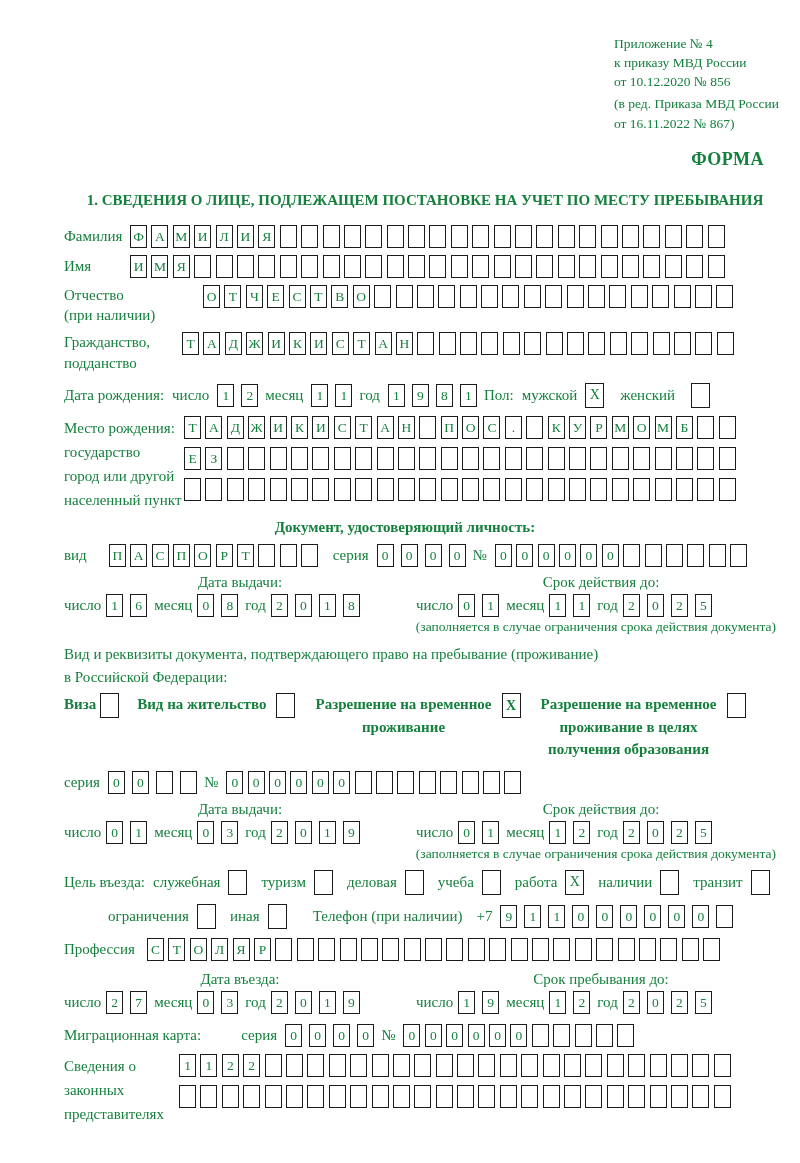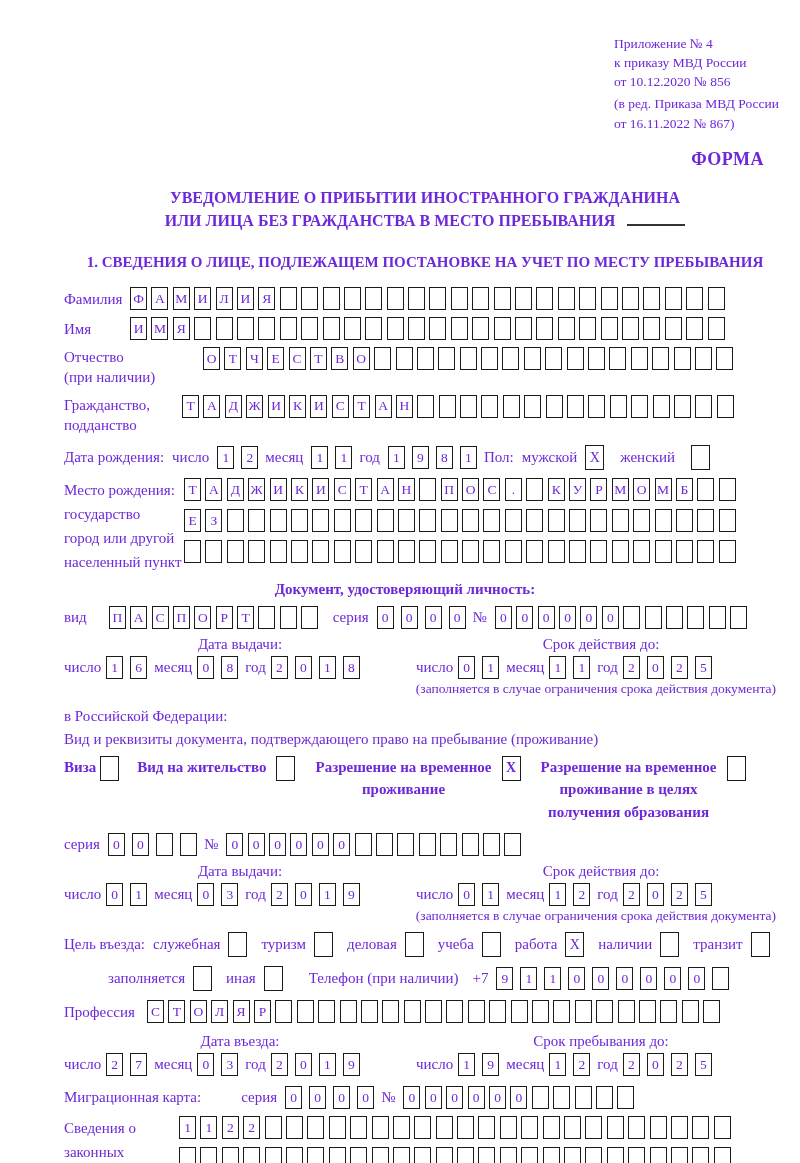--- a/index.html
+++ b/index.html
@@ -1,19 +1,19 @@
 <!DOCTYPE html>
 <html><head>
 <meta charset="utf-8">
 <style>
   html,body { margin:0; padding:0; background:#888; }
   .page {
     width:800px; height:1163px; margin:0 auto; background:#ffffff;
     box-sizing:border-box; padding:34px 14px 16px 64px; overflow:hidden;
-    font-family:"Liberation Serif","DejaVu Serif",serif; color:#6d28d9; font-size:15px;
+    font-family:"Liberation Serif","DejaVu Serif",serif; color:#15803d; font-size:15px;
   }
   .appendix { margin-left:550px; width:190px; font-size:13.5px; line-height:1.42; }
   .amend { margin-top:3px; }
   .forma { text-align:right; padding-right:22px; font-weight:bold; font-size:18px; margin-top:16px; letter-spacing:.5px; }
   .title { text-align:center; font-weight:bold; font-size:16px; line-height:1.45; margin-top:16px; }
   .blank-line { display:inline-block; width:58px; border-bottom:2px solid #333; height:14px; margin-left:12px; }
   .sec-head { text-align:center; font-weight:bold; font-size:15px; margin-top:22px; margin-bottom:16px; }
 
   .frow { display:flex; align-items:flex-start; margin-bottom:7px; }
   .vcenter { align-items:center; }
@@ -65,26 +65,20 @@
     <div>к приказу МВД России</div>
     <div>от 10.12.2020 № 856</div>
     <div class="amend">
       <div>(в ред. Приказа МВД России</div>
       <div>от 16.11.2022 № 867)</div>
     </div>
   </div>
 
   <div class="forma">ФОРМА</div>
 
-  <div class="title">
-    <div>УВЕДОМЛЕНИЕ О ПРИБЫТИИ ИНОСТРАННОГО ГРАЖДАНИНА</div>
-    <div>
-      <span>ИЛИ ЛИЦА БЕЗ ГРАЖДАНСТВА В МЕСТО ПРЕБЫВАНИЯ</span><span class="blank-line"></span>
-    </div>
-  </div>
 
   <div class="sec-head">1. СВЕДЕНИЯ О ЛИЦЕ, ПОДЛЕЖАЩЕМ ПОСТАНОВКЕ НА УЧЕТ ПО МЕСТУ ПРЕБЫВАНИЯ</div>
 
   <div class="frow vcenter">
     <div class="lbl w66">Фамилия</div>
     <div class="cellrow">
         <span class="cell">Ф</span>
         <span class="cell">А</span>
         <span class="cell">М</span>
         <span class="cell">И</span>
@@ -425,22 +419,22 @@
             <span class="cell">0</span>
             <span class="cell">2</span>
             <span class="cell">5</span>
           </span>
       </div>
     </div>
   </div>
   <div class="note">(заполняется в случае ограничения срока действия документа)</div>
 
   <div class="intro">
+    <div>Вид и реквизиты документа, подтверждающего право на пребывание (проживание)</div>
     <div>в Российской Федерации:</div>
-    <div>Вид и реквизиты документа, подтверждающего право на пребывание (проживание)</div>
   </div>
 
   <div class="opts">
     <div class="opt">
       <span class="opt-label">Виза</span>
       <span class="cellrow cb" style="margin-left:4px;">
           <span class="cell"></span>
         </span>
     </div>
     <div class="opt" style="margin-left:18px;">
@@ -571,21 +565,21 @@
     <span class="cellrow cb">
         <span class="cell"></span>
       </span>
     <span class="p-lbl">транзит</span>
     <span class="cellrow cb">
         <span class="cell"></span>
       </span>
   </div>
 
   <div class="purposes ind">
-    <span class="p-lbl" style="margin-left:0;">заполняется</span>
+    <span class="p-lbl" style="margin-left:0;">ограничения</span>
     <span class="cellrow cb">
         <span class="cell"></span>
       </span>
     <span class="p-lbl">иная</span>
     <span class="cellrow cb">
         <span class="cell"></span>
       </span>
     <span class="phone-lbl">Телефон (при наличии)</span>
     <span class="pfx">+7</span>
     <span class="cellrow spaced">

